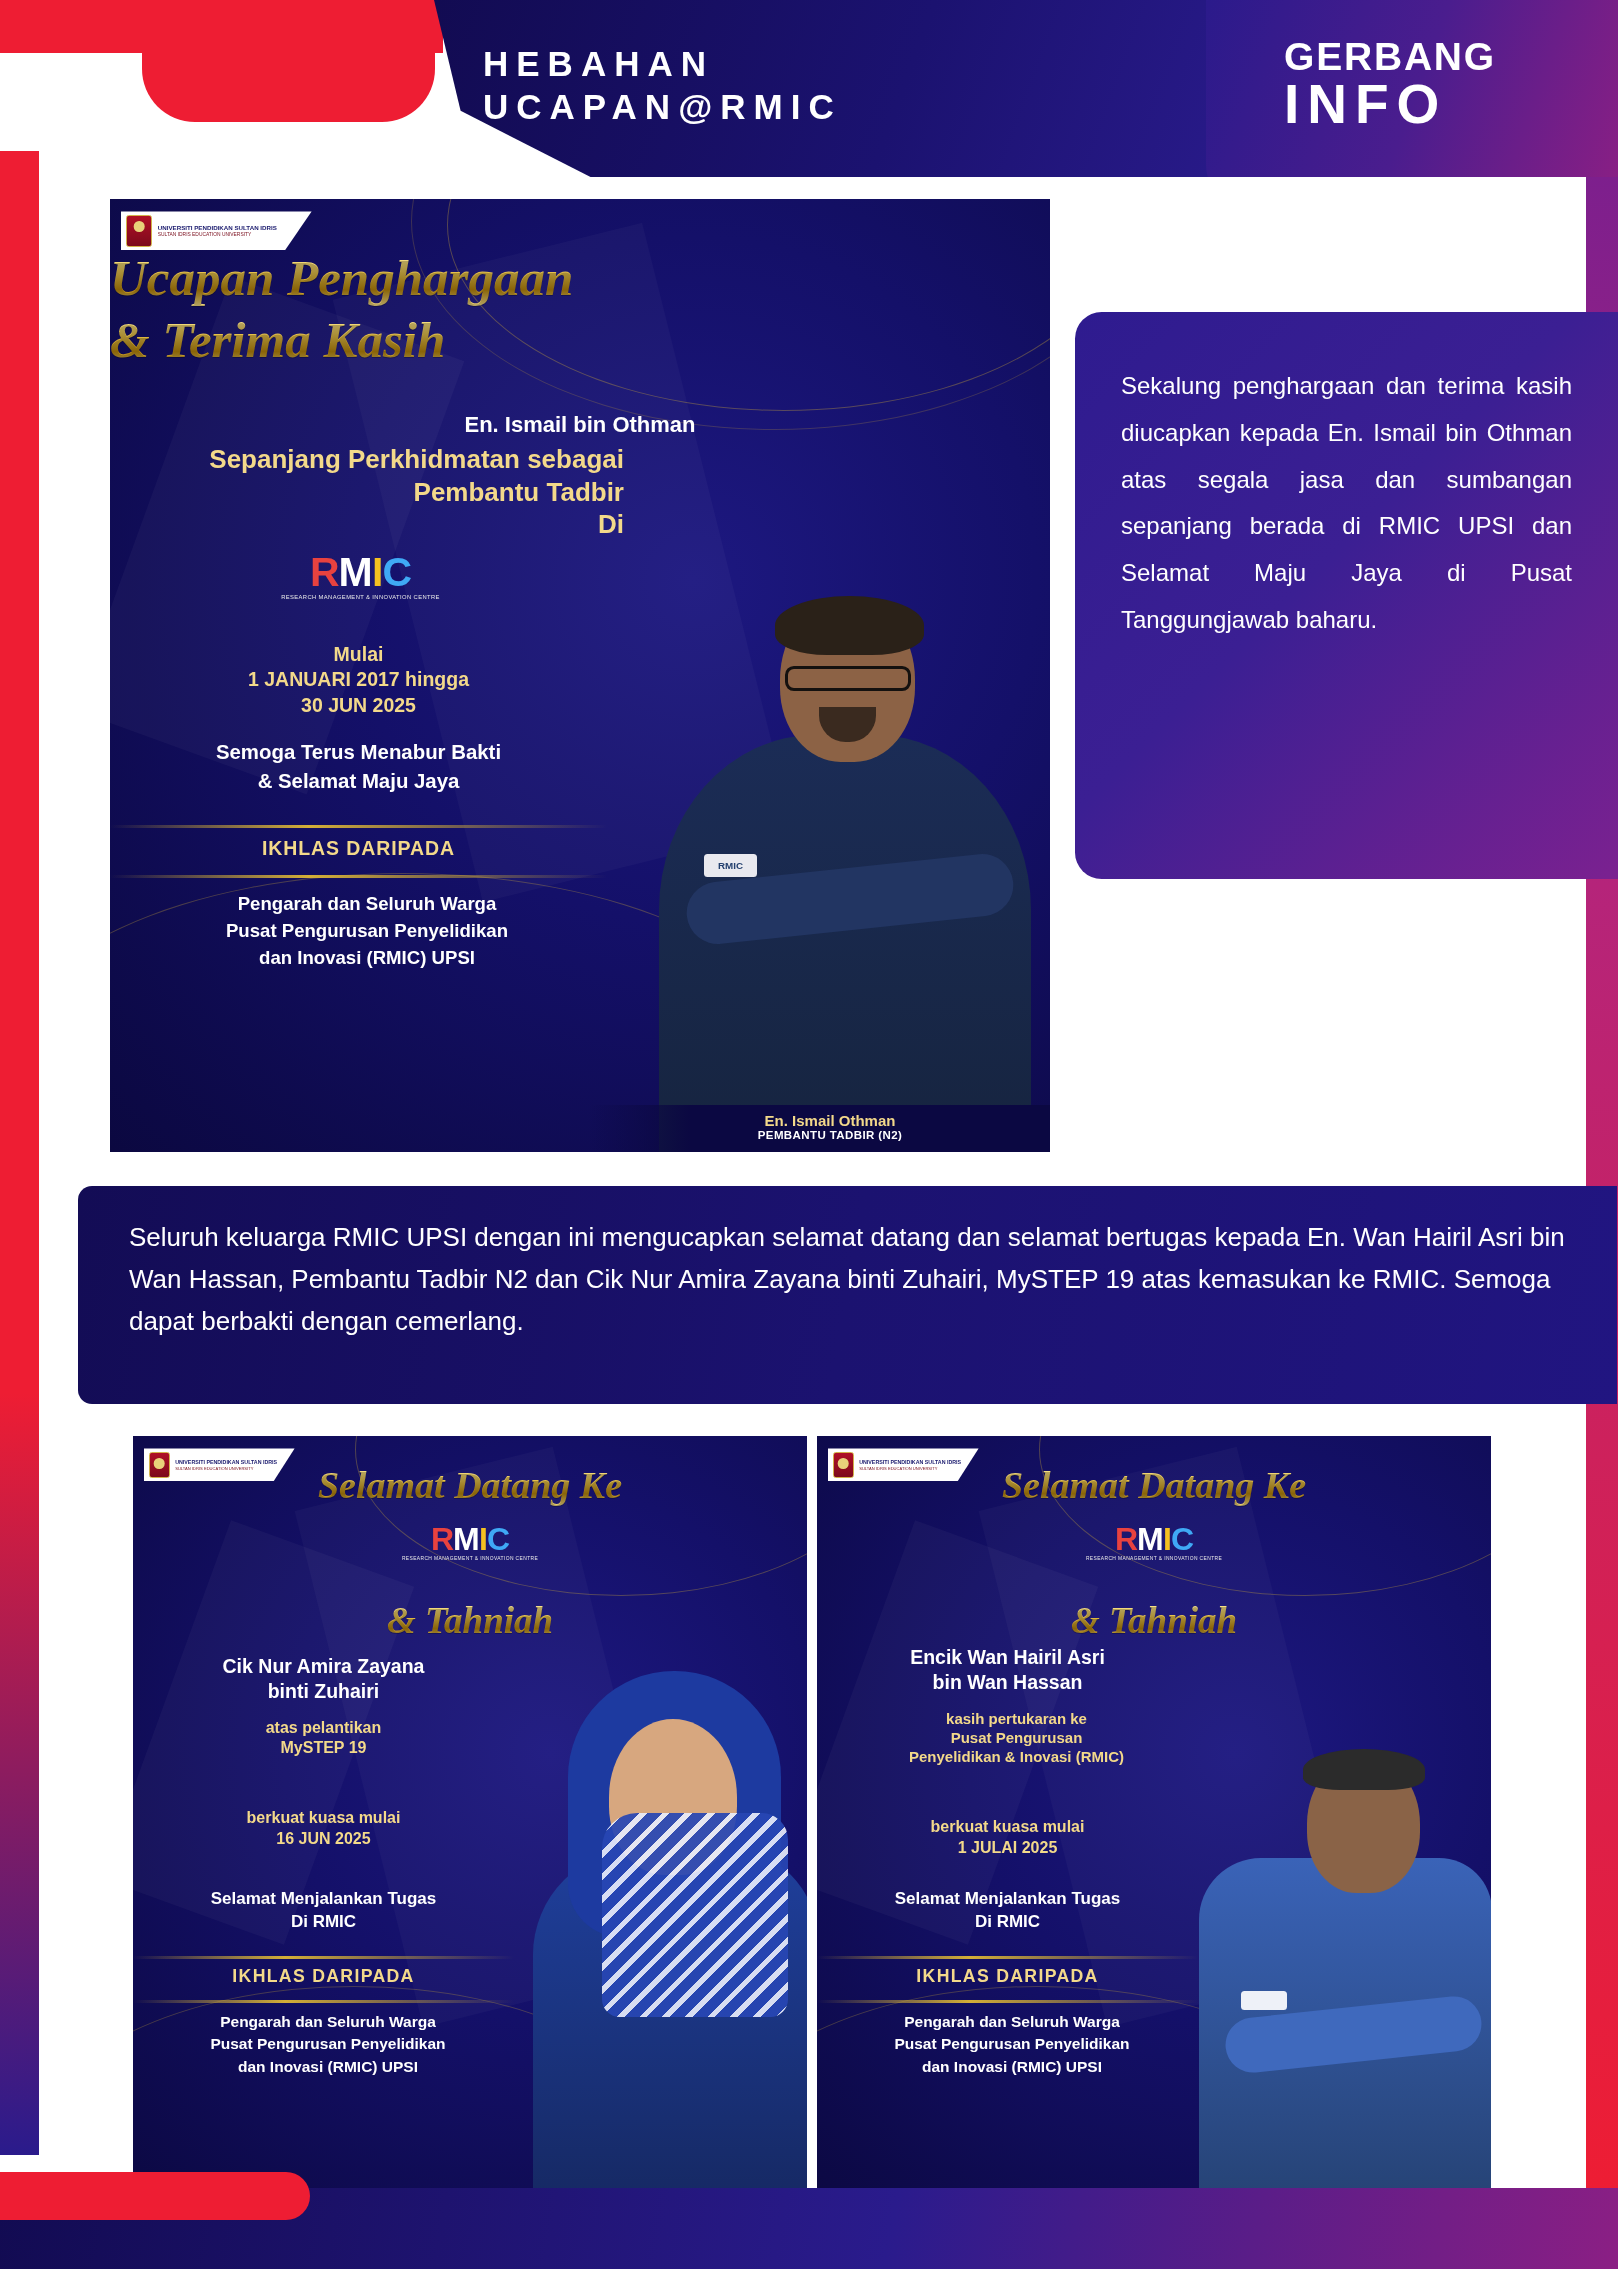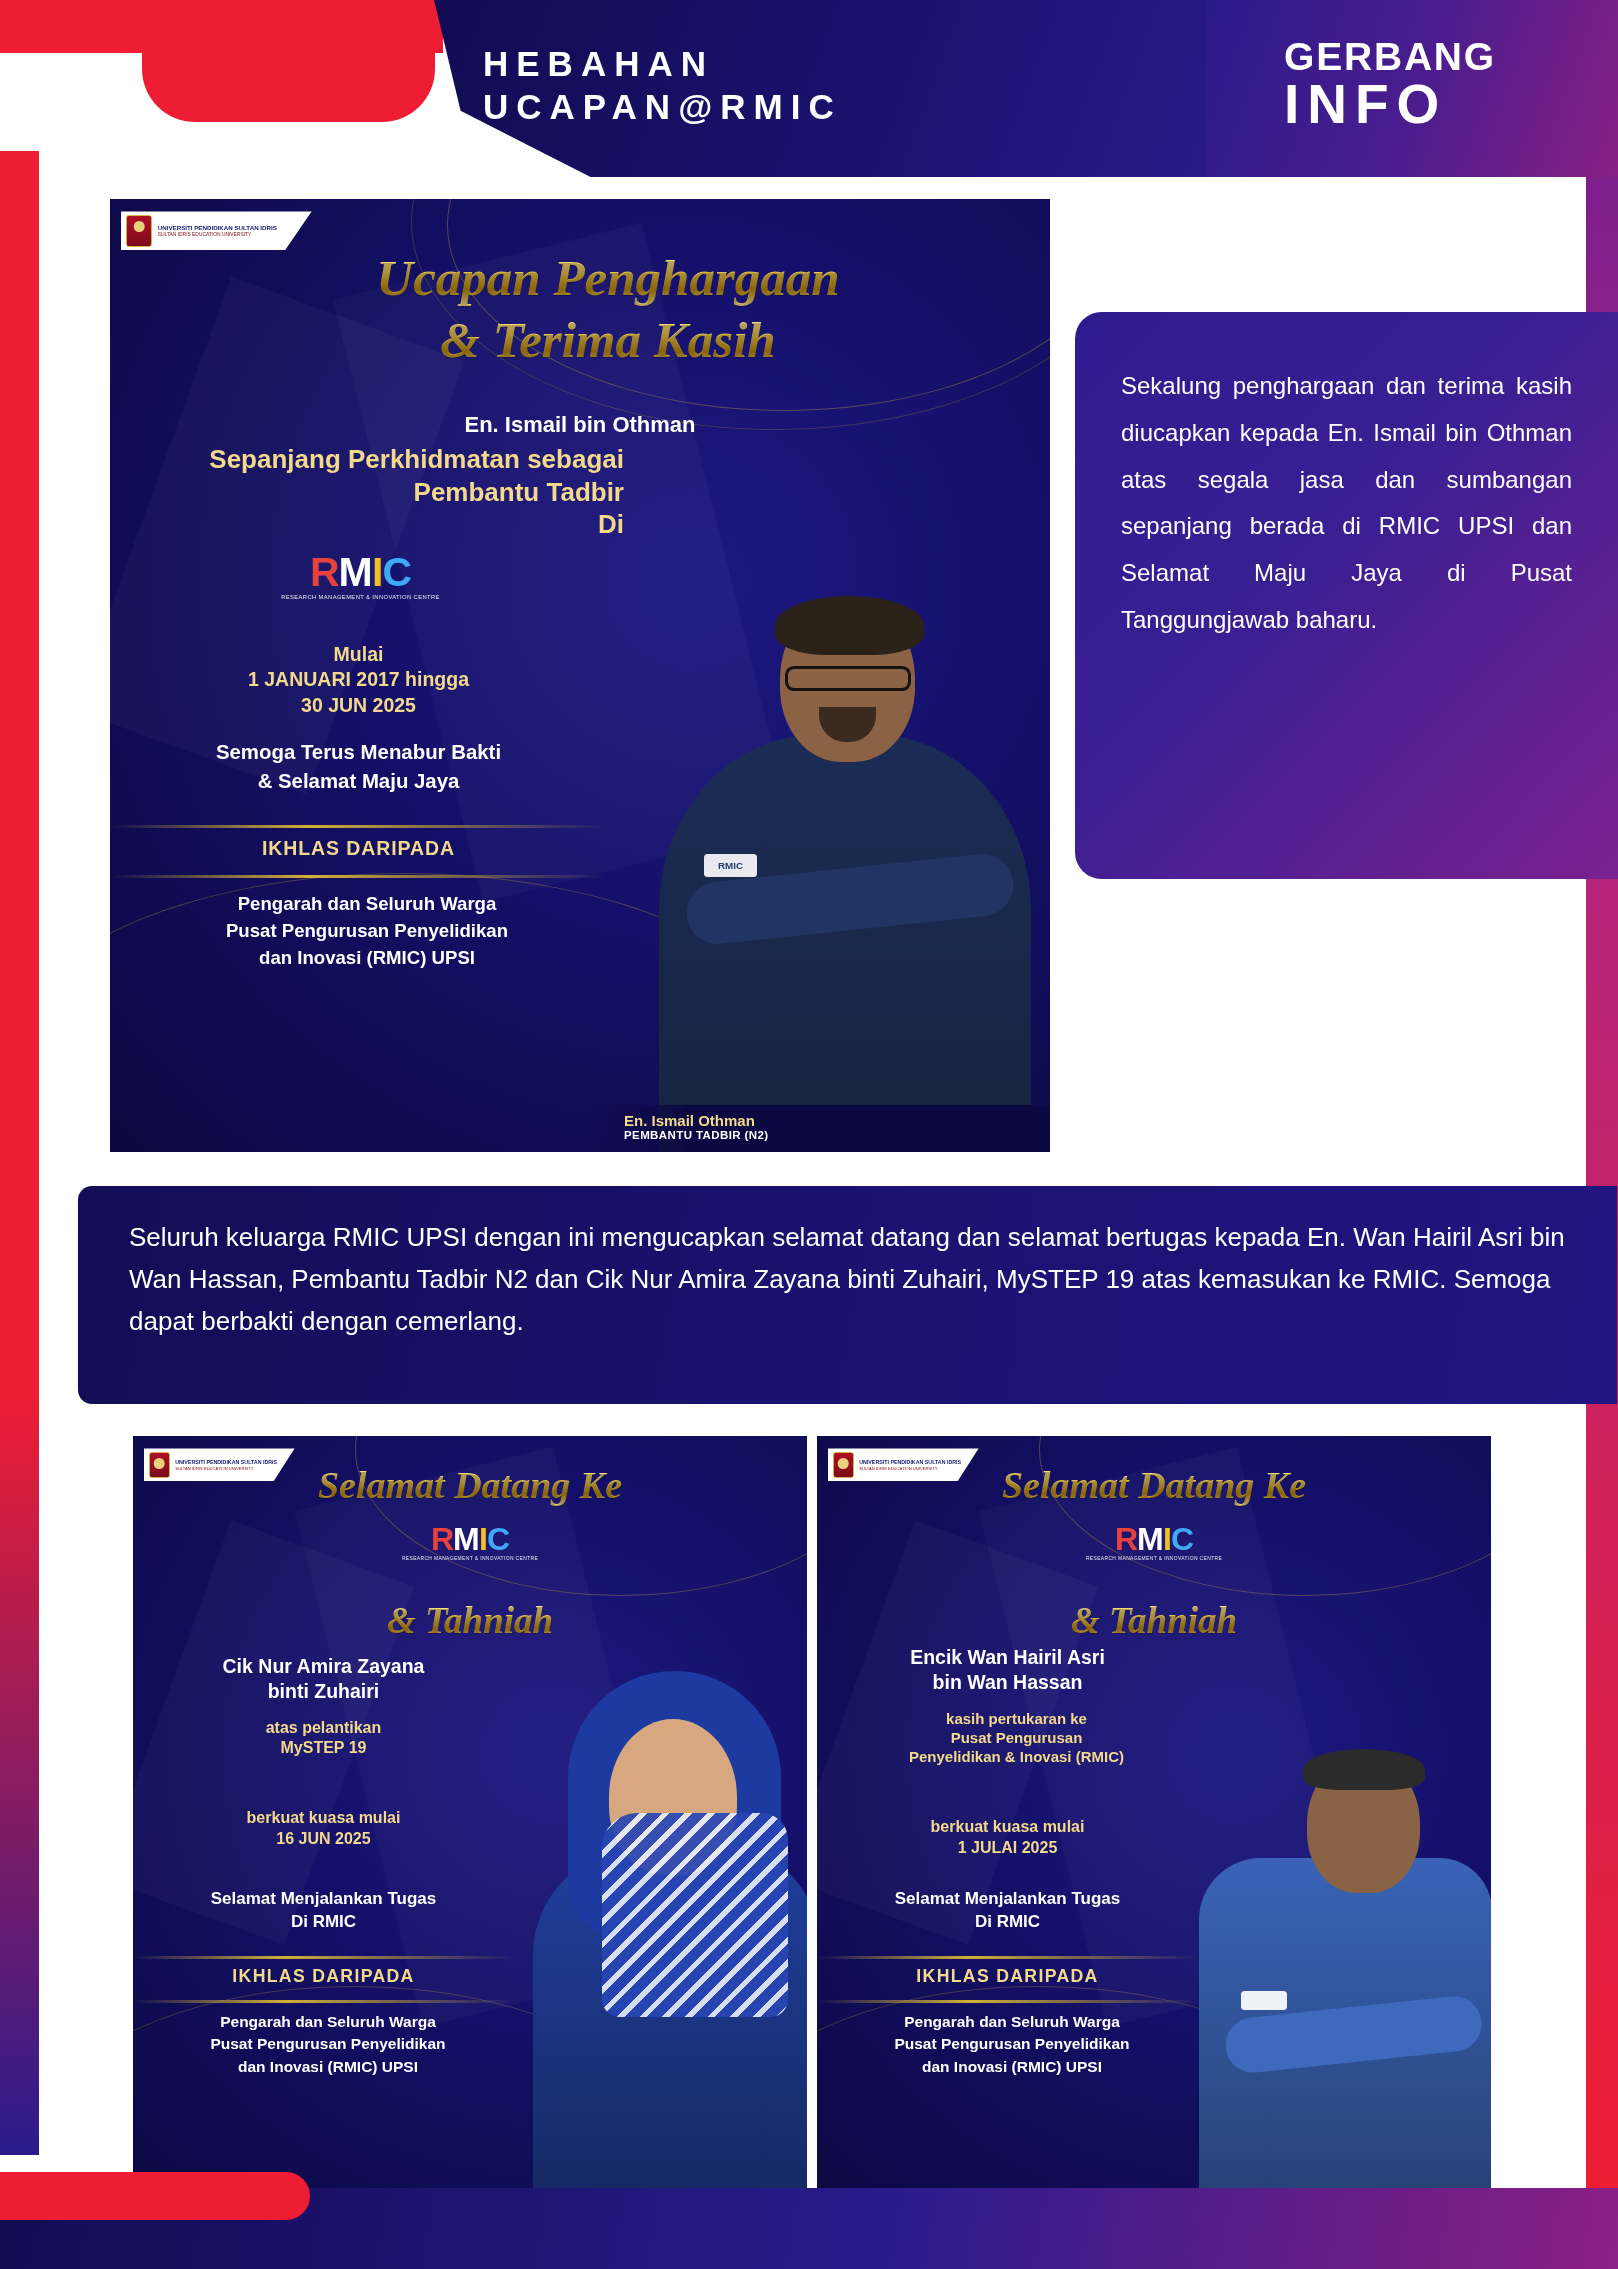--- a/index.html
+++ b/index.html
@@ -127,29 +127,29 @@
     text-shadow: 0 0.9px 0 rgba(0,0,0,.25);
   }
 
   .person-photo {
     position:absolute; bottom:0; overflow:hidden;
   }
 
   .name-plate {
     position:absolute; bottom:0; right:0;
     background: linear-gradient(90deg, rgba(10,8,58,0) 0%, #0b0842 22%, #0b0842 100%);
-    text-align:left; padding:7px 14px 10.6px 35px;
+    text-align:center; padding:7px 14px 10.6px 35px;
   }
   .name-plate .nm { color:#f3d98a; font-weight:bold; font-size:15px; }
   .name-plate .rl { color:#ffffff; font-weight:bold; font-size:11.5px; letter-spacing:0.4px; }
 
   
   #poster1 { left: 110px; top: 199px; width: 940px; height: 953px; }
 
-  .p1-title { position:absolute; top:50px; left:0; width:100%; text-align:center;margin-left:28px; }
+  .p1-title { position:absolute; top:50px; left:0; width:100%; text-align:left; }
   .p1-title .l1 { font-size:51px; }
   .p1-title .l2 { font-size:51px; margin-top:3.5px; }
 
   .p1-name { position:absolute; top:213px; left:0; width:100%; text-align:center;
              color:#ffffff; font-size:22px; font-weight:bold; }
   .p1-role { position:absolute; top:244px; left:0; width:514px; text-align:right;
              color:#f3d98a; font-size:26px; font-weight:bold; line-height:1.25; }
   .p1-rmic { position:absolute; top:353px; left:82px; width:337px; text-align:center; }
   .p1-dates { position:absolute; top:443px; left:0; width:497px; text-align:center;
               color:#f3d98a; font-size:19.5px; font-weight:bold; line-height:1.3; }

